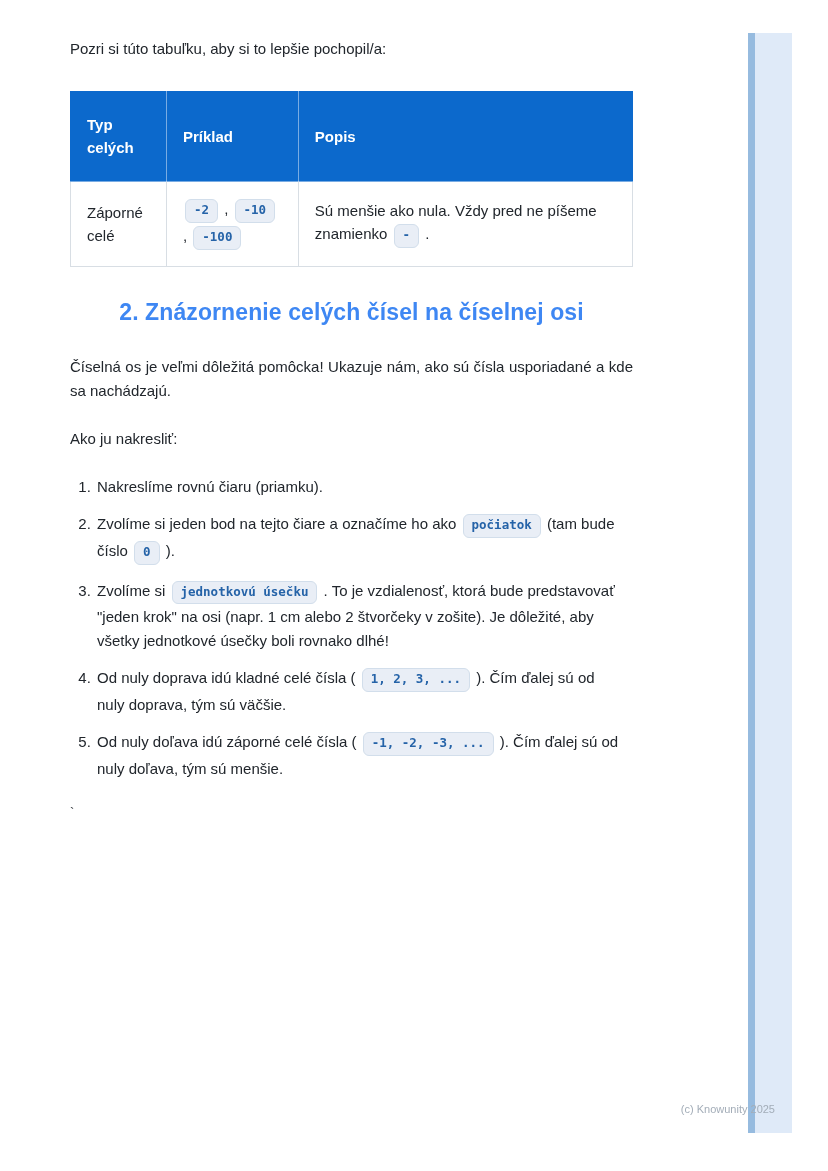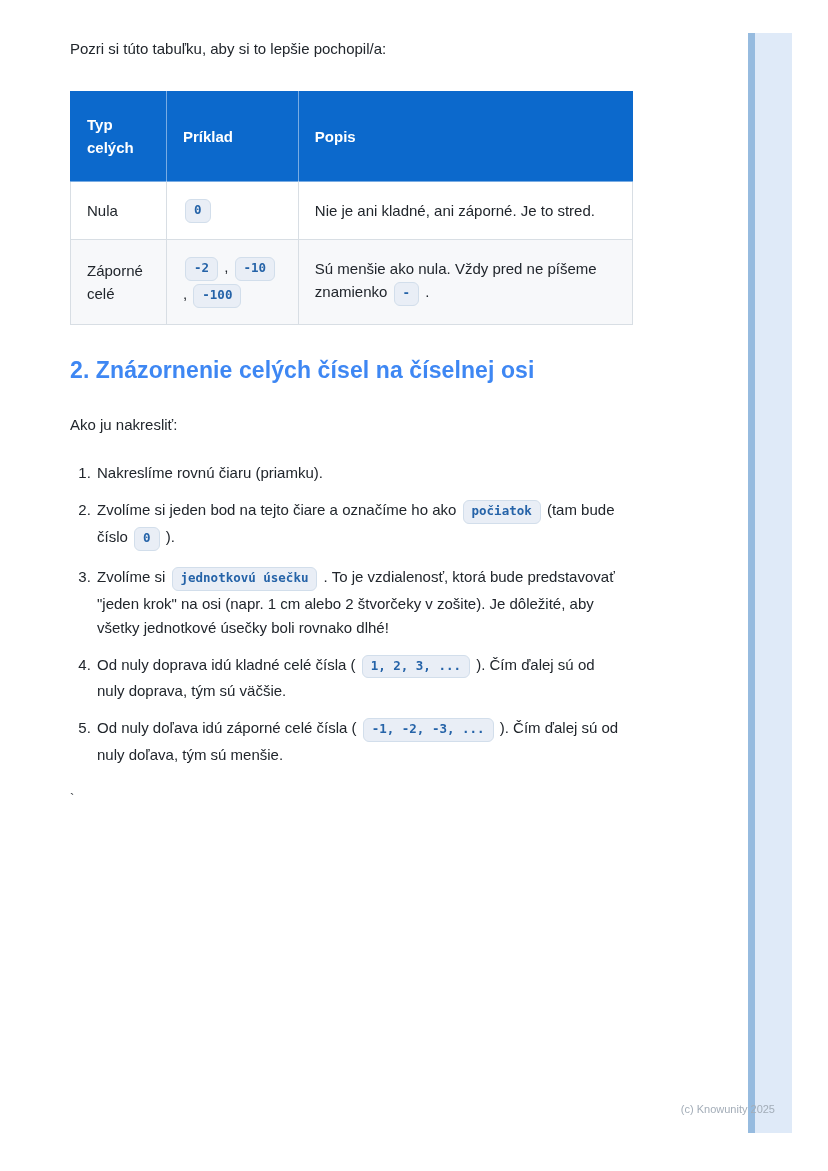--- a/index.html
+++ b/index.html
@@ -77,20 +77,21 @@
     line-height: 1.5;
     white-space: nowrap;
   }
 
   h2.section-heading {
     color: var(--heading-blue);
     font-size: 23px;
     font-weight: 700;
     letter-spacing: 0.1px;
     margin: 0 0 25px 0;
+    text-align: center;
   }
   p.para { margin-bottom: 25px; }
   p.justify { text-align: justify; }
 
   ol.steps {
     margin: 0 8px 22px 0;
     padding-left: 25px;
   }
   ol.steps li {
     margin-bottom: 13px;
@@ -140,34 +141,30 @@
       </colgroup>
     <thead>
       <tr>
         <th>Typ celých</th>
         <th>Príklad</th>
         <th>Popis</th>
       </tr>
     </thead>
     <tbody>
       <tr>
-        <td>Nula</td>
-        <td><span class="code-badge">0</span></td>
-        <td>Nie je ani kladné, ani záporné. Je to stred.</td>
-      </tr>
-      <tr>
         <td>Záporné celé</td>
         <td><span class="code-badge">-2</span> , <span class="code-badge">-10</span> , <span class="code-badge">-100</span></td>
         <td>Sú menšie ako nula. Vždy pred ne píšeme znamienko <span class="code-badge">-</span> .</td>
       </tr>
     </tbody>
   </table>
 
   <h2 class="section-heading">2. Znázornenie celých čísel na číselnej osi</h2>
 
+  <p class="para justify">Číselná os je veľmi dôležitá pomôcka! Ukazuje nám, ako sú čísla usporiadané a kde sa nachádzajú.</p>
 
   <p class="para">Ako ju nakresliť:</p>
 
   <ol class="steps">
     <li>Nakreslíme rovnú čiaru (priamku).</li>
     <li>Zvolíme si jeden bod na tejto čiare a označíme ho ako <span class="code-badge">počiatok</span> (tam bude číslo <span class="code-badge">0</span> ).</li>
     <li>Zvolíme si <span class="code-badge">jednotkovú úsečku</span> . To je vzdialenosť, ktorá bude predstavovať "jeden krok" na osi (napr. 1 cm alebo 2 štvorčeky v zošite). Je dôležité, aby všetky jednotkové úsečky boli rovnako dlhé!</li>
     <li>Od nuly doprava idú kladné celé čísla ( <span class="code-badge">1, 2, 3, ...</span> ). Čím ďalej sú od nuly doprava, tým sú väčšie.</li>
     <li>Od nuly doľava idú záporné celé čísla ( <span class="code-badge">-1, -2, -3, ...</span> ). Čím ďalej sú od nuly doľava, tým sú menšie.</li>
   </ol>

